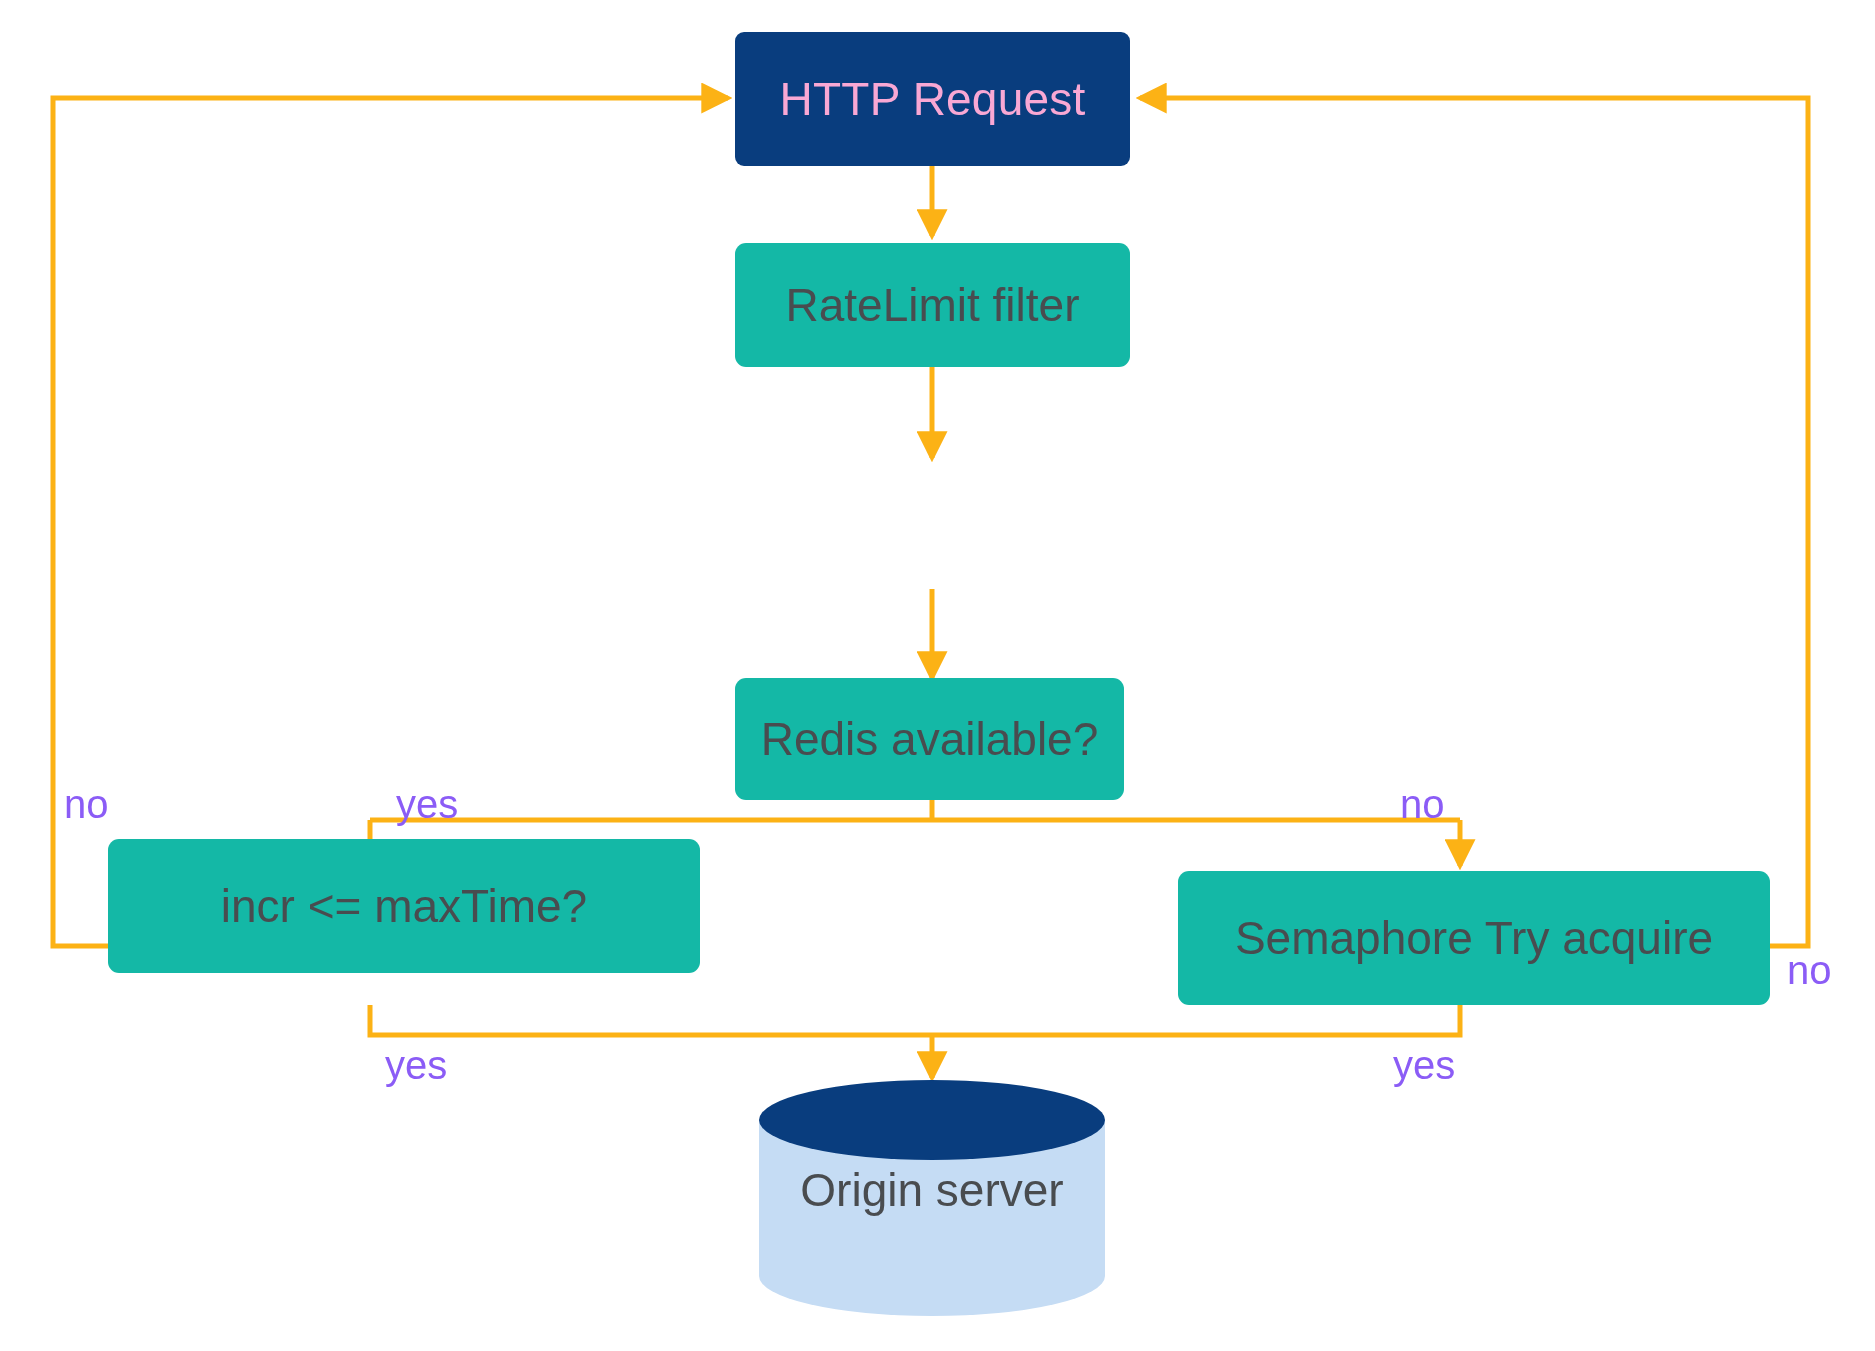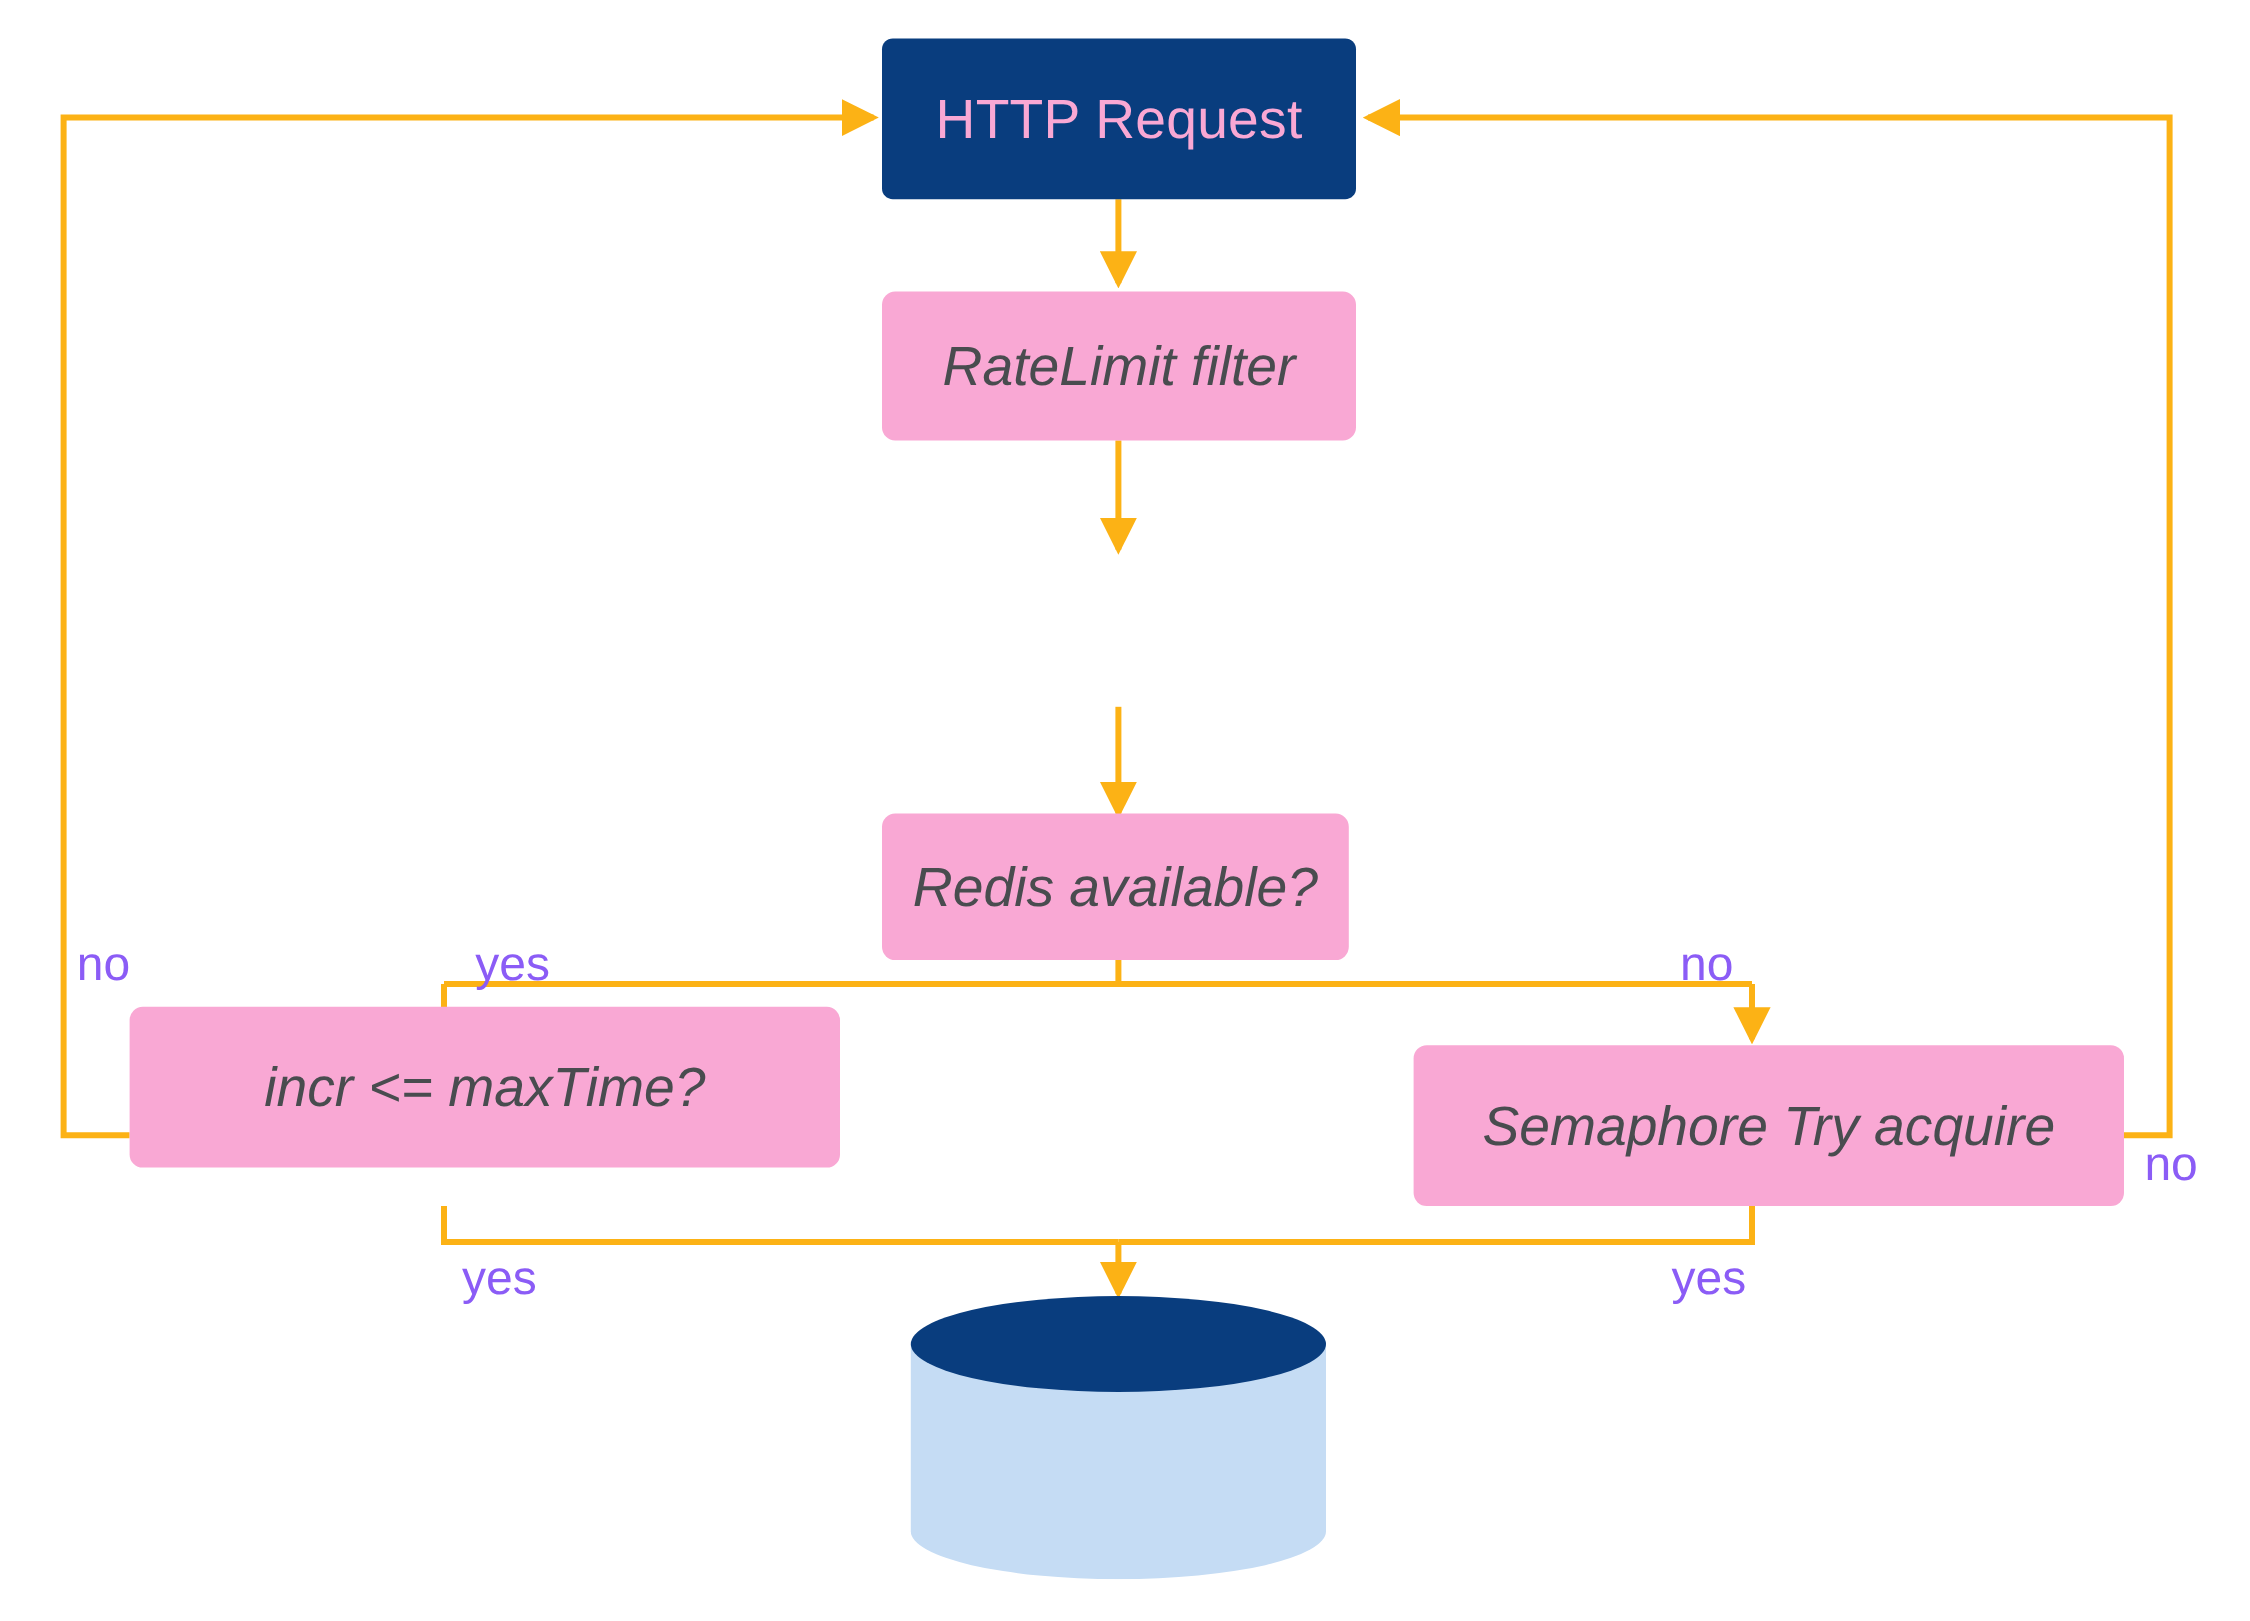--- a/index.html
+++ b/index.html
@@ -34,25 +34,24 @@
     line-height: 1.1;
   }
   .node-start {
     background: #093d7e;
     color: #f9a8d4;
     border-radius: 9px;
     font-size: 46px;
     letter-spacing: 0.2px;
   }
   .node-proc {
-    background: #f9a8d4;
+    background: #14b8a6;
     color: #494c4f;
     border-radius: 11px;
     font-size: 46px;
-    font-style: italic;
   }
   .cyl {
     position: absolute;
   }
   .cyl-label {
     position: absolute;
     display: flex;
     align-items: center;
     justify-content: center;
     color: #494c4f;
@@ -123,20 +122,23 @@
   </div>
 
   <div class="node node-proc" style="left:1178px; top:871px; width:592px; height:134px;">
     <span>Semaphore Try acquire</span>
   </div>
 
   <svg class="cyl" style="left:757px; top:1080px;" width="350" height="236" viewBox="0 0 350 236">
     <path d="M 2 40 L 2 196 A 173 40 0 0 0 348 196 L 348 40 Z" fill="#c5dcf4"></path>
     <ellipse cx="175" cy="40" rx="173" ry="40" fill="#093d7e"></ellipse>
   </svg>
+  <div class="cyl-label" style="left:757px; top:1150px; width:350px; height:80px;">
+    <span>Origin server</span>
+  </div>
 
   <div class="edge-label" style="left:64px; top:782px;">no</div>
 
   <div class="edge-label" style="left:396px; top:782px;">yes</div>
 
   <div class="edge-label" style="left:1400px; top:782px;">no</div>
 
   <div class="edge-label" style="left:1787px; top:948px;">no</div>
 
   <div class="edge-label" style="left:385px; top:1043px;">yes</div>

